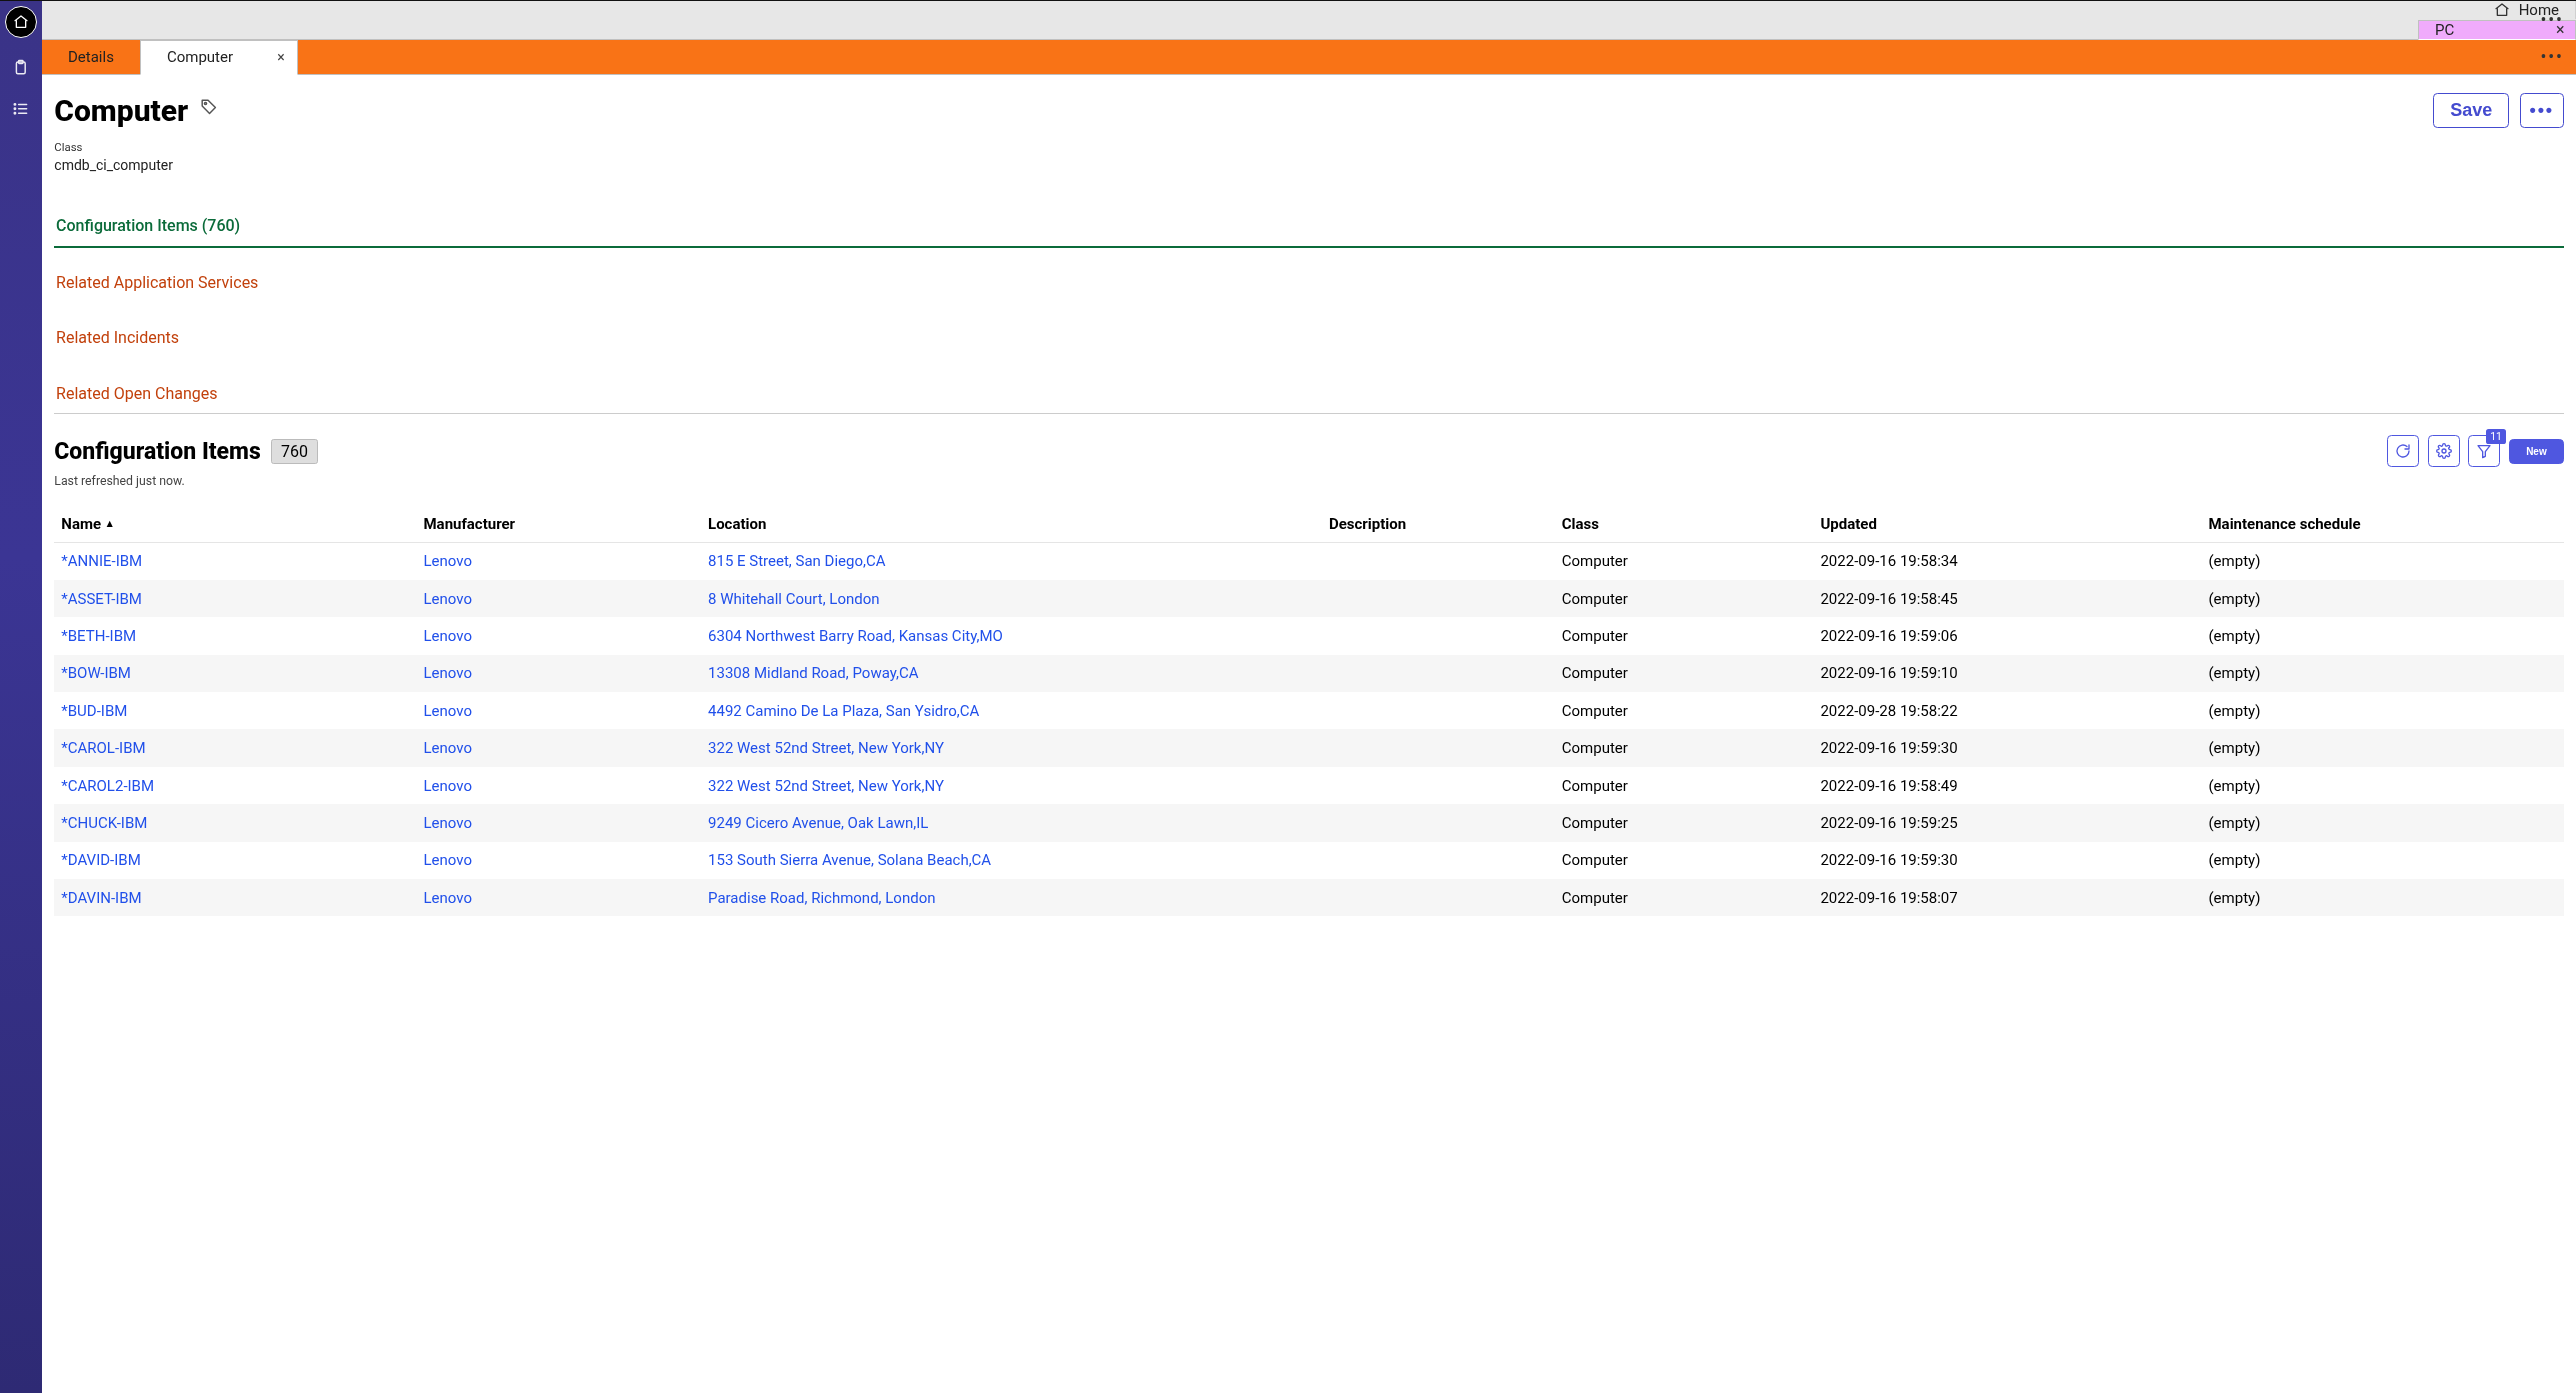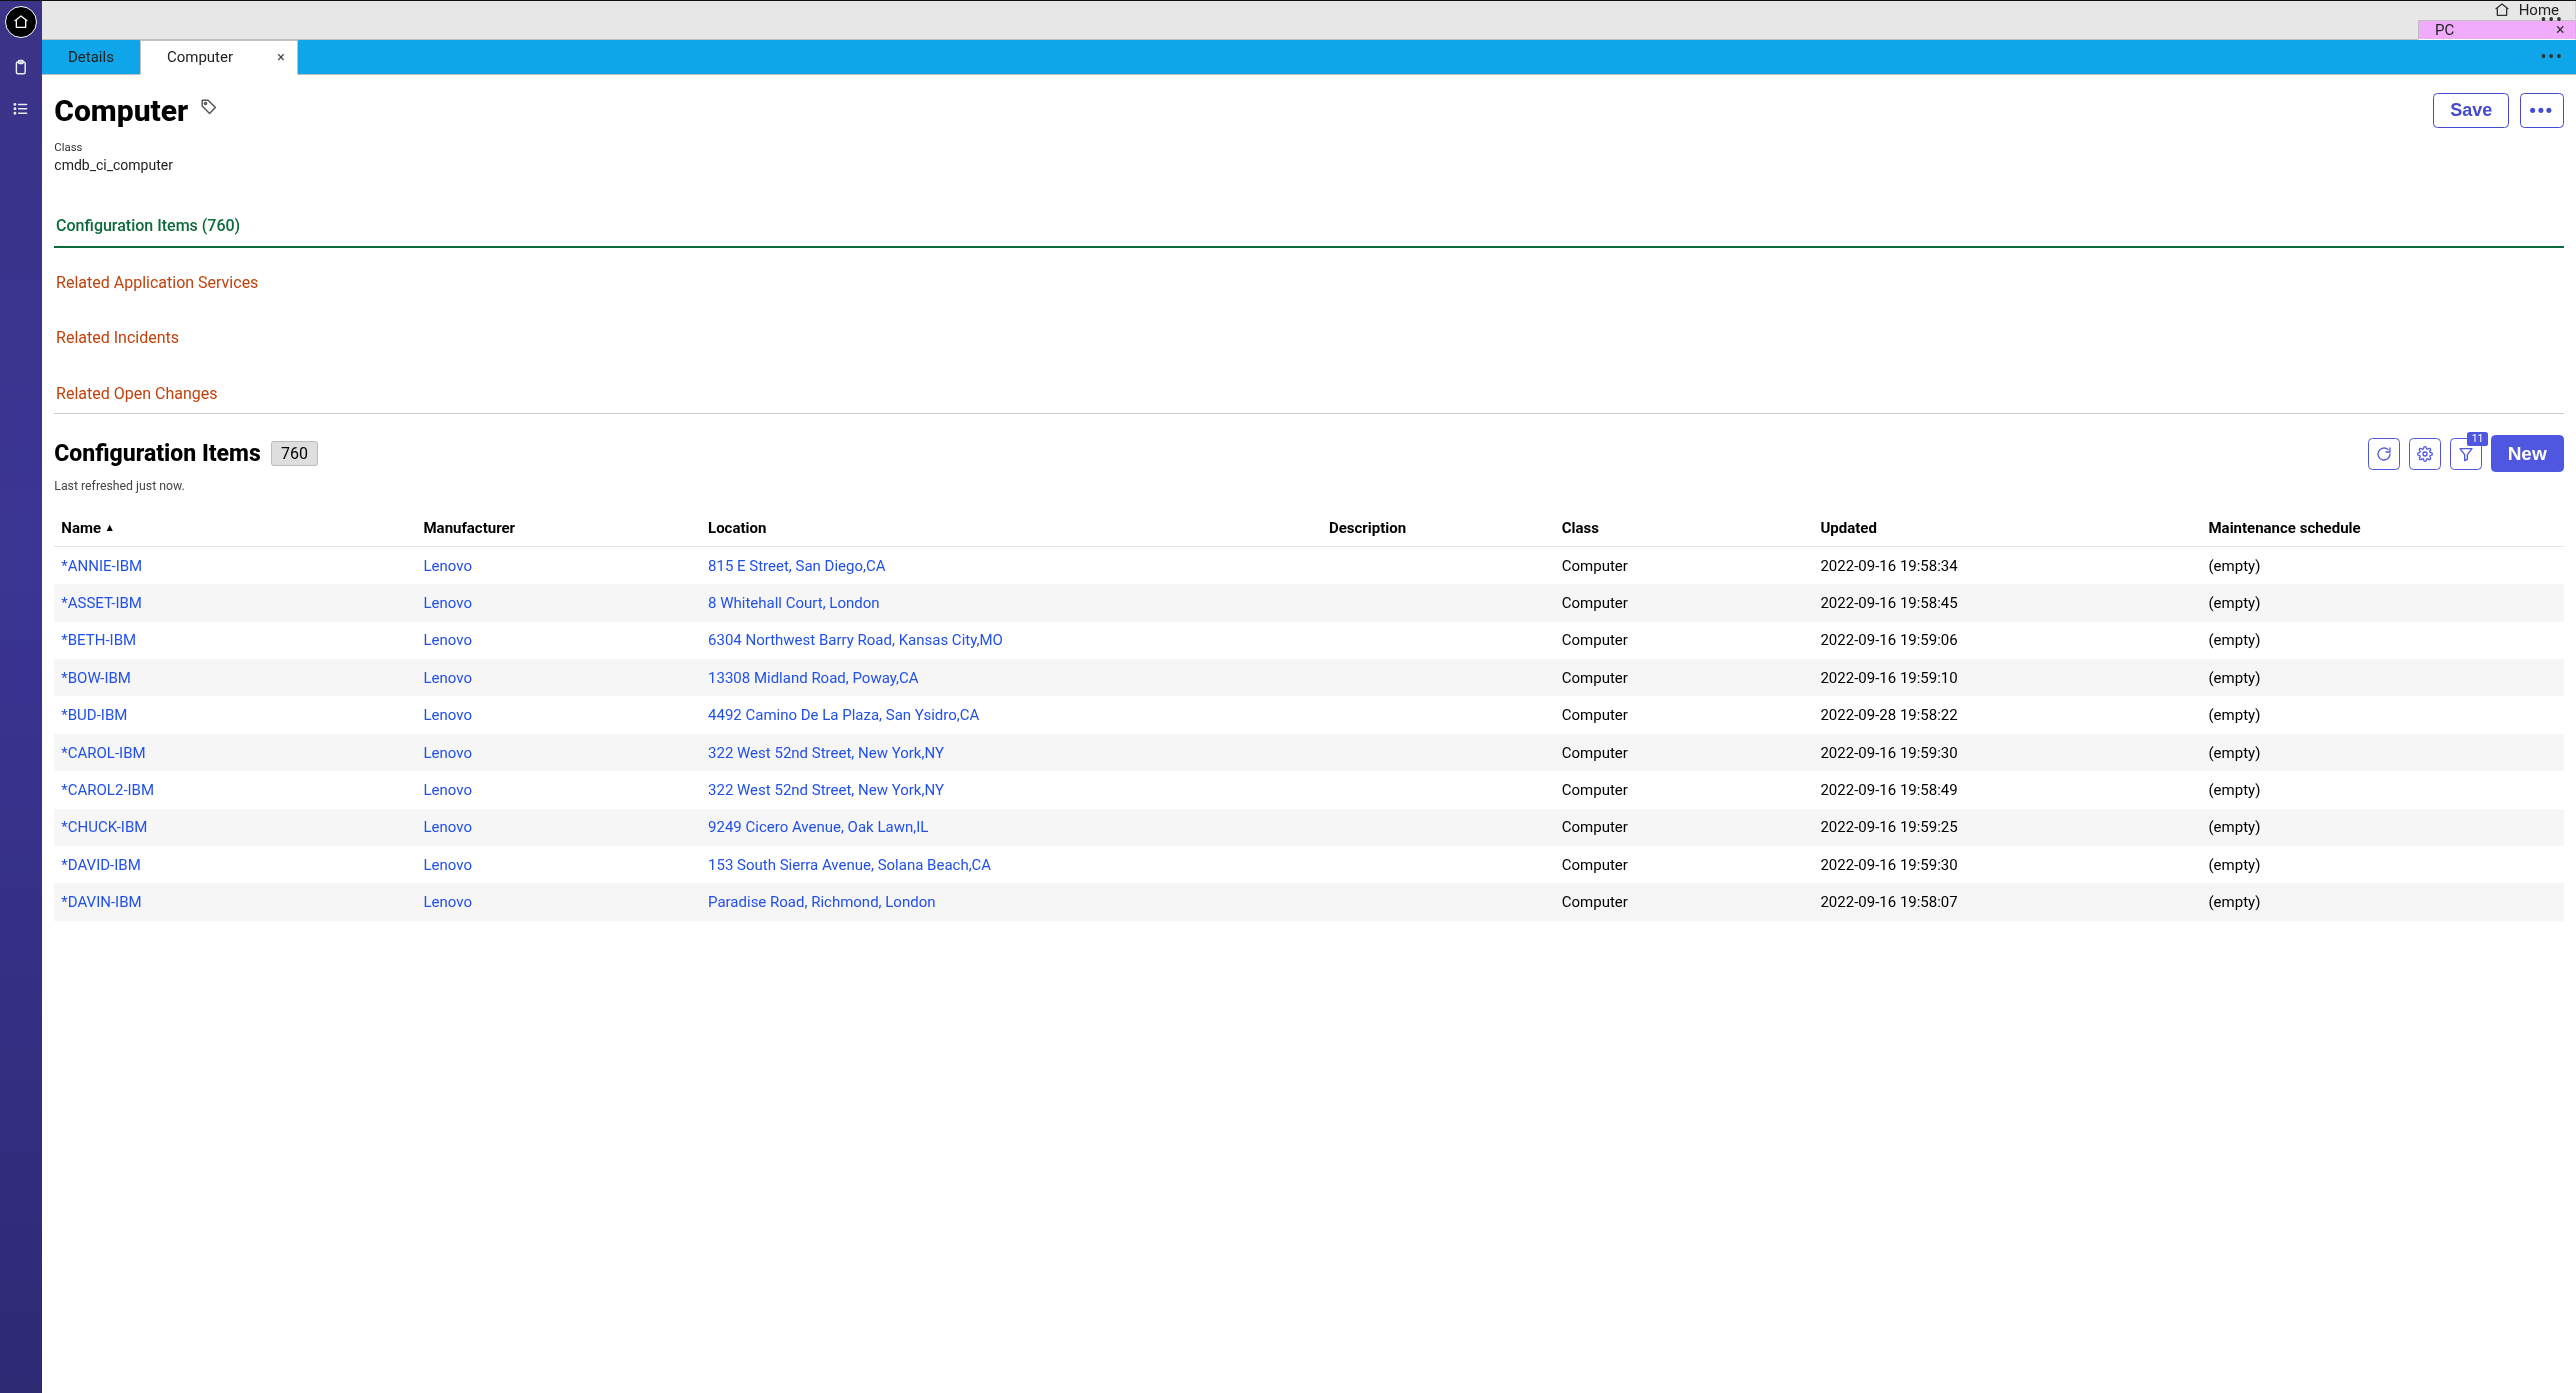--- a/index.html
+++ b/index.html
@@ -13,21 +13,21 @@
   .main { flex:1; display:flex; flex-direction:column; background:#e7e7e7; }
   
   .toptabs { height: 39px; background:#e7e7e7; display:flex; align-items:flex-end; border-bottom:0.9px solid #c0c0c0; position:relative;flex-direction:column; }
   .toptab { height:37px; padding:0 16px; display:flex; align-items:center; gap:8.8px; font-size:15px; color:#222; border-right:0.9px solid #d0d0d0; cursor:pointer; position:relative; min-width:88px; }
   .toptab.active { background:#f0abfc; border:0.9px solid #c0c0c0; border-bottom:0.9px solid #fff; position:relative; top:0.9px; }
   .toptab.active2 { min-width:158px; justify-content:flex-start; }
   .toptab .close-x { position:absolute; right:10.5px; font-size:16px; color:#333; }
   .toptab-home { padding-left:12.3px; }
   .toptabs .more { position:absolute; right:12.3px; top:8.8px; font-size:17.6px; color:#333; letter-spacing:1.8px; cursor:pointer; }
   
-  .subtabs { height:35px; background:#0ea5e9; display:flex; align-items:flex-end; border-bottom:0.9px solid #c0c0c0; padding-left:0; position:relative; }
+  .subtabs { height:35px; background:#f97316; display:flex; align-items:flex-end; border-bottom:0.9px solid #c0c0c0; padding-left:0; position:relative; }
   .subtab { height:35px; padding:0 26px; display:flex; align-items:center; font-size:15px; color:#222; cursor:pointer; position:relative; }
   .subtab.active { background:#fff; border:0.9px solid #c0c0c0; border-bottom:0.9px solid #fff; position:relative; top:0.9px; min-width:158px; }
   .subtab.active .close-x { position:absolute; right:12.3px; font-size:14px; color:#444; }
   .subtabs .more { position:absolute; right:12.3px; top:7px; font-size:17.6px; color:#333; letter-spacing:1.8px; cursor:pointer; }
   
   .content { flex:1; background:#fff; overflow:auto; padding:17.6px 12.3px 0 12.3px; }
   .header-row { display:flex; align-items:flex-start; justify-content:space-between; }
   .title-group h1 { font-size:30px; font-weight:800; display:inline-block; }
   .title-group .tag-icon { display:inline-block; margin-left:8.8px; color:#555; vertical-align:5.3px; }
   .class-label { font-size:11.4px; color:#333; margin-top:12.3px; }
@@ -41,21 +41,21 @@
   .formtab.active { color:#0b6b3a; font-weight:500; border-bottom:2.6px solid #0b6b3a; position:relative; top:0.9px; }
   
   .listhdr { display:flex; justify-content:space-between; align-items:center; margin-top:21px; }
   .listtitle-wrap { display:flex; align-items:center; gap:10.5px; }
   .listtitle { font-size:23px; font-weight:800; }
   .count-badge { background:#dedede; border:0.9px solid #bbb; padding:1.8px 8.8px; font-size:16px; border-radius:2.6px; }
   .refreshed { font-size:12.3px; color:#444; margin-top:7px; }
   .list-actions { display:flex; gap:8.8px; align-items:center; }
   .icon-btn { width:32px; height:32px; border:0.9px solid #4f57e0; border-radius:4.4px; display:flex; align-items:center; justify-content:center; color:#4f57e0; background:#fff; cursor:pointer; position:relative; }
   .icon-btn .badge { position:absolute; top:-7px; right:-7px; background:#4f57e0; color:#fff; font-size:10.5px; padding:0.9px 4.4px; border-radius:2.6px; }
-  .btn-primary { background:#4f57e0; color:#fff; border:0.9px solid #4f57e0; font-size:19px; font-weight:700; padding:6.2px 16px; border-radius:4.4px; cursor:pointer; }
+  .btn-primary { background:#4f57e0; color:#fff; border:0.9px solid #4f57e0; font-size:10px; font-weight:700; padding:6.2px 16px; border-radius:4.4px; cursor:pointer; }
   
   table.grid { width:100%; border-collapse:collapse; margin-top:17.6px; }
   table.grid th { text-align:left; font-size:15px; font-weight:700; padding:8.8px 7px; border-bottom:0.9px solid #e5e5e5; }
   table.grid td { font-size:15px; padding:9.7px 7px; vertical-align:top; }
   table.grid tbody tr:nth-child(even) { background:#f6f6f6; }
   table.grid tbody tr:nth-child(odd) { background:#fff; }
   table.grid a { color:#2150ea; text-decoration:none; }
   .sort-arrow { margin-left:3.5px; font-size:10.5px; vertical-align:1.8px; }
   .col-name { width:14%; }
   .col-man  { width:11%; }

